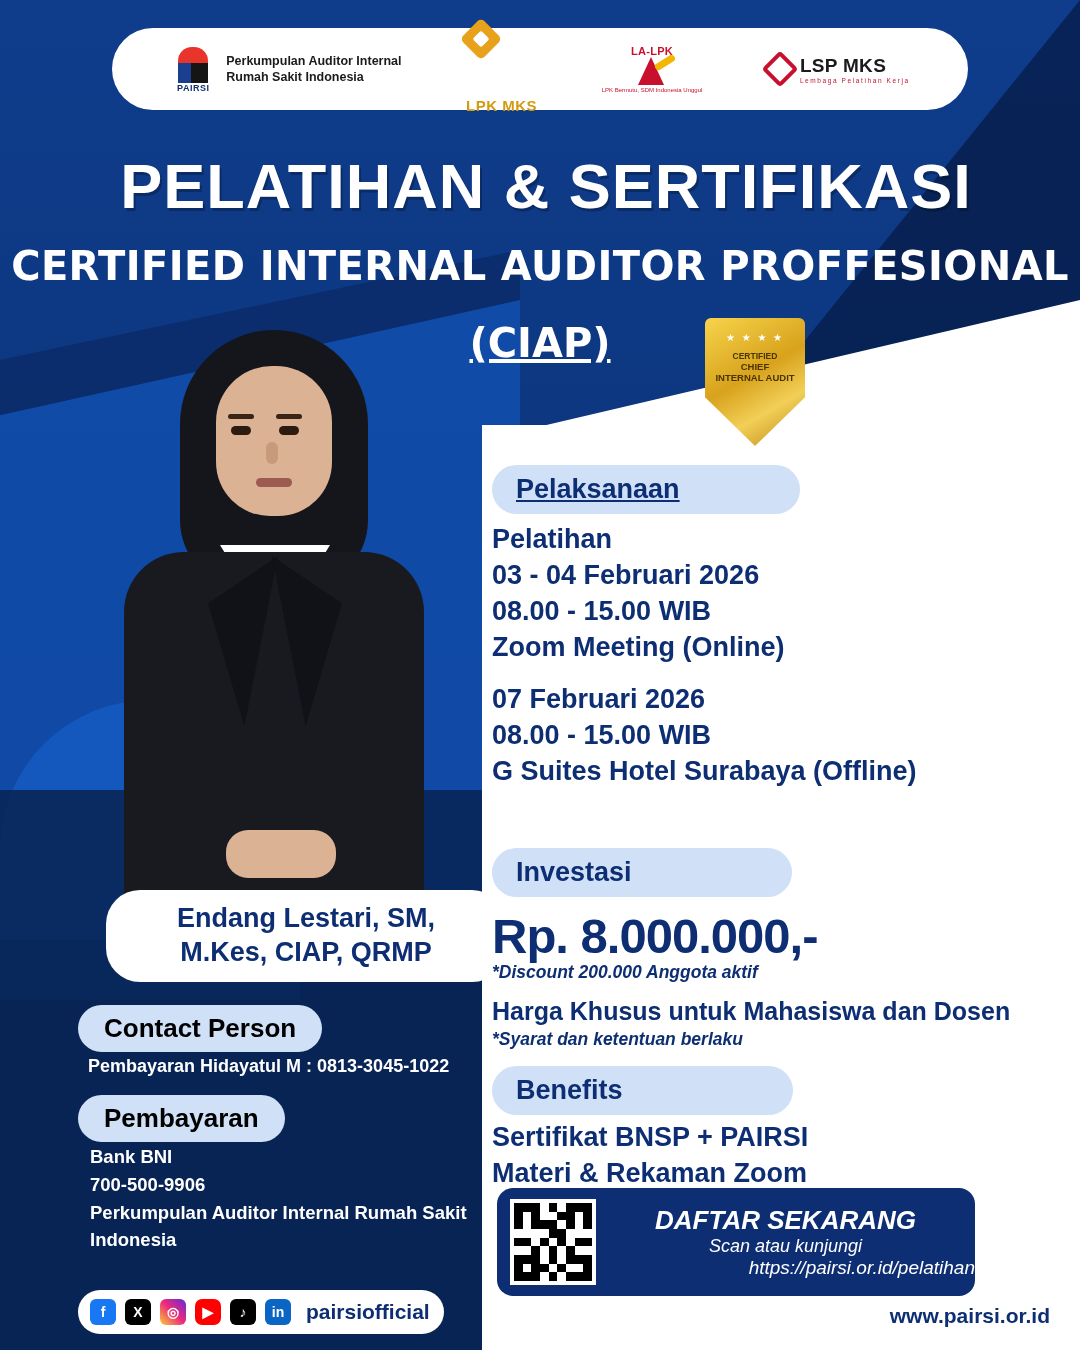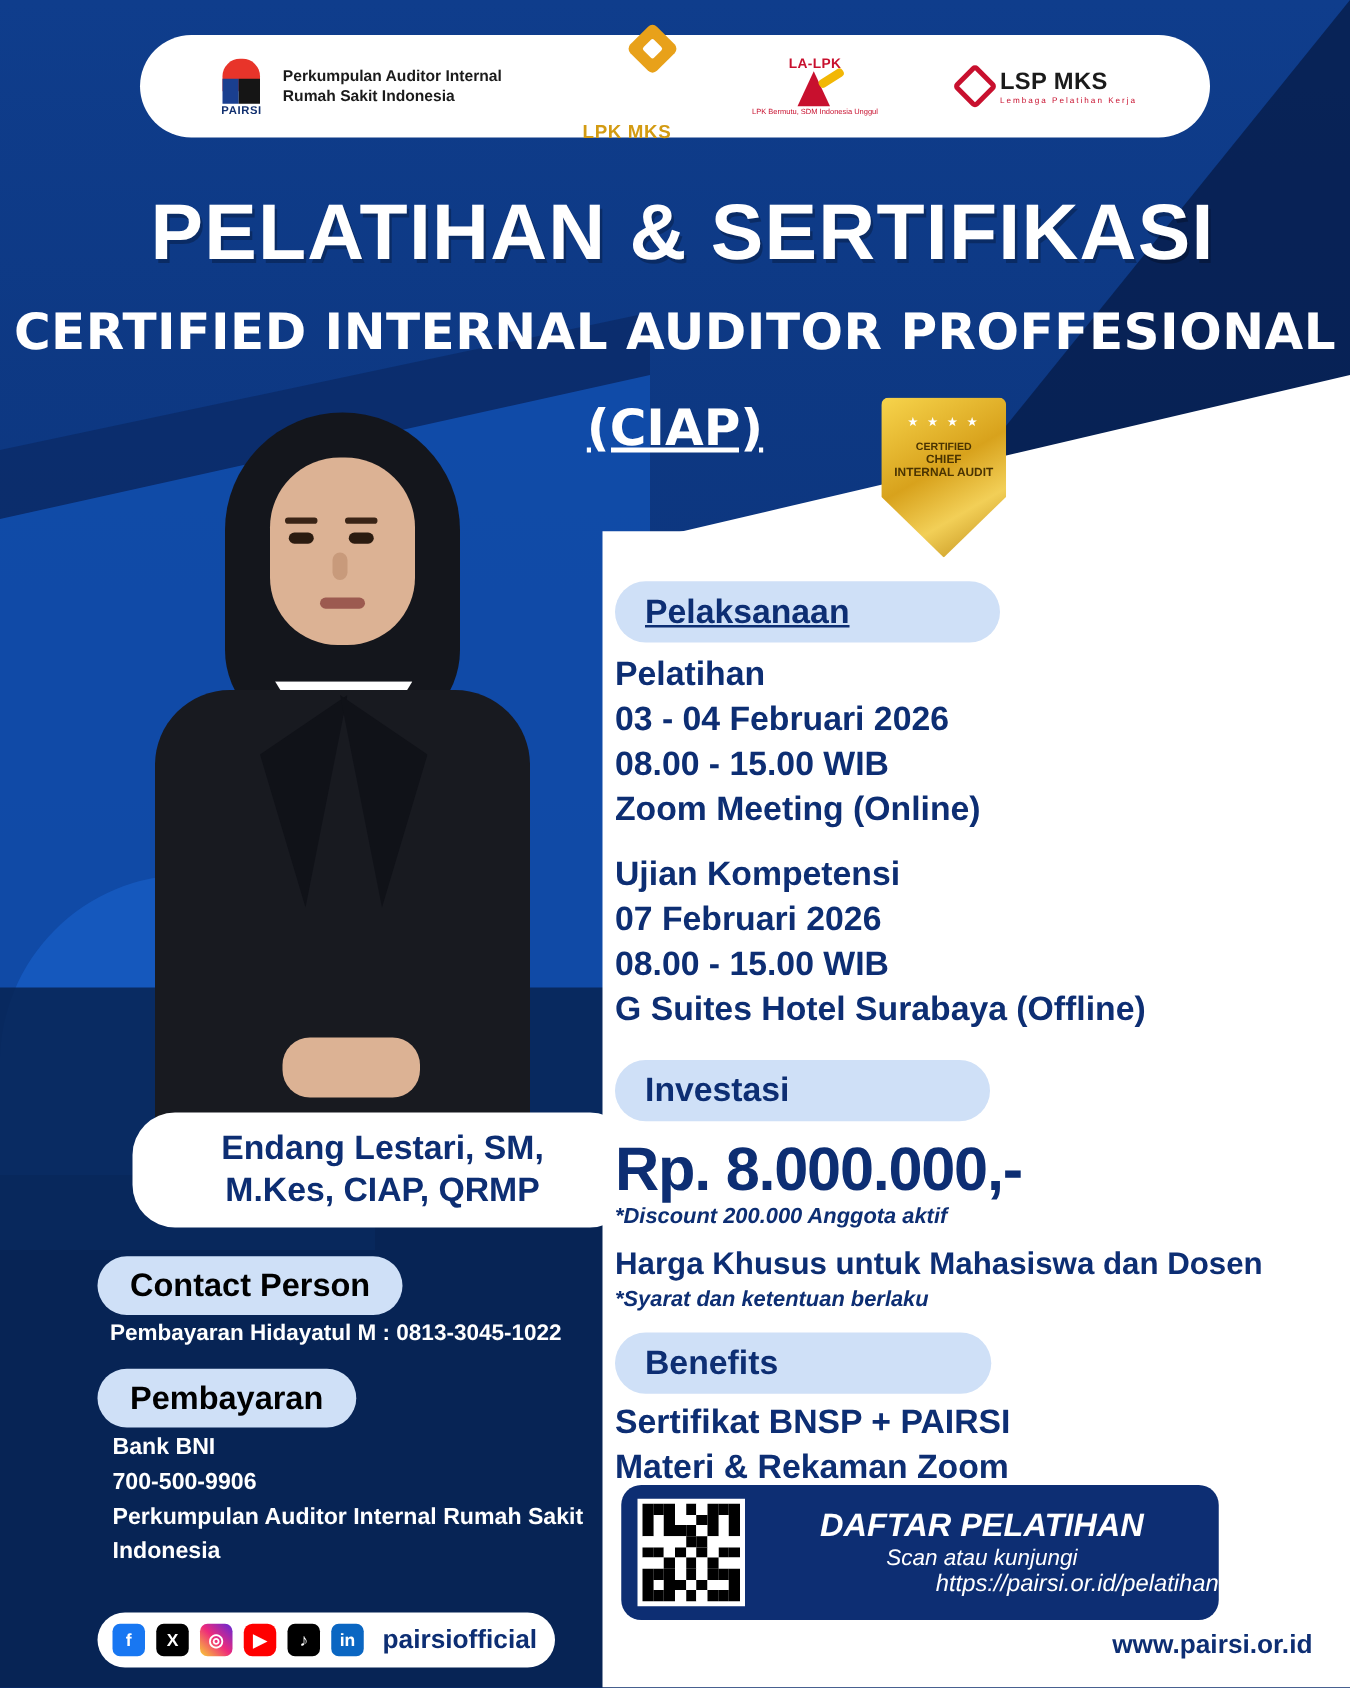--- a/index.html
+++ b/index.html
@@ -73,21 +73,21 @@
     position:absolute; left:8px; top:16px; width:13px; height:20px; background:#1a3f8f;
   }
   .pairsi-mark .dark {
     position:absolute; left:21px; top:16px; width:17px; height:20px; background:#151515;
   }
   .pairsi-label {
     font-size:9px; font-weight:bold; color:#12306f; text-align:center;
     position:absolute; left:0; top:36px; width:46px; letter-spacing:.5px;
   }
   .pairsi-text { font-size:12.5px; font-weight:bold; color:#1b1b1b; line-height:1.32; }
-  .lpk { display:flex; flex-direction:column; align-items:flex-end;gap:39px; }
+  .lpk { display:flex; flex-direction:column; align-items:flex-start;gap:39px; }
   .lpk-dia {
     width:30px; height:30px; background:#e8a11a; transform:rotate(45deg);
     border-radius:5px; margin-bottom:4px;
     display:flex; align-items:center; justify-content:center;
   }
   .lpk-dia i { display:block; width:12px; height:12px; background:#fff; transform:rotate(0deg); border-radius:2px;}
   .lpk-text { font-size:15px; font-weight:bold; color:#d39b12; letter-spacing:.5px; }
   .lalpk { display:flex; flex-direction:column; align-items:center; }
   .lalpk-top { font-size:11px; color:#c8102e; font-weight:bold; letter-spacing:.3px; }
   .lalpk-a {
@@ -366,21 +366,20 @@
   </div>
 
   <div class="rc rtext r-28" style="top:522px;">
     <div>Pelatihan</div>
     <div>03 - 04 Februari 2026</div>
     <div>08.00 - 15.00 WIB</div>
     <div>Zoom Meeting (Online)</div>
   </div>
 
   <div class="rc rtext r-28" style="top:682px;">
-    <div>Ujian Kompetensi</div>
     <div>07 Februari 2026</div>
     <div>08.00 - 15.00 WIB</div>
     <div>G Suites Hotel Surabaya (Offline)</div>
   </div>
 
   <div class="rc" style="top:848px;">
     <span class="hdr-pill" style="padding-right:160px;">Investasi</span>
   </div>
   <div class="rc price" style="top:908px;">Rp. 8.000.000,-</div>
   <div class="rc note" style="top:962px;">*Discount  200.000 Anggota aktif</div>
@@ -473,21 +472,21 @@
         <i class="on"></i>
         <i class="on"></i>
         <i></i>
         <i class="on"></i>
         <i></i>
         <i class="on"></i>
         <i class="on"></i>
         <i class="on"></i>
     </div>
     <div class="cta-text">
-      <div class="cta-t1">DAFTAR PELATIHAN</div>
+      <div class="cta-t1">DAFTAR SEKARANG</div>
       <div class="cta-t2">Scan atau kunjungi</div>
       <div class="cta-t3">https://pairsi.or.id/pelatihan</div>
     </div>
   </div>
 
   <div class="website">www.pairsi.or.id</div>
 
 </div>
 
 </body></html>

